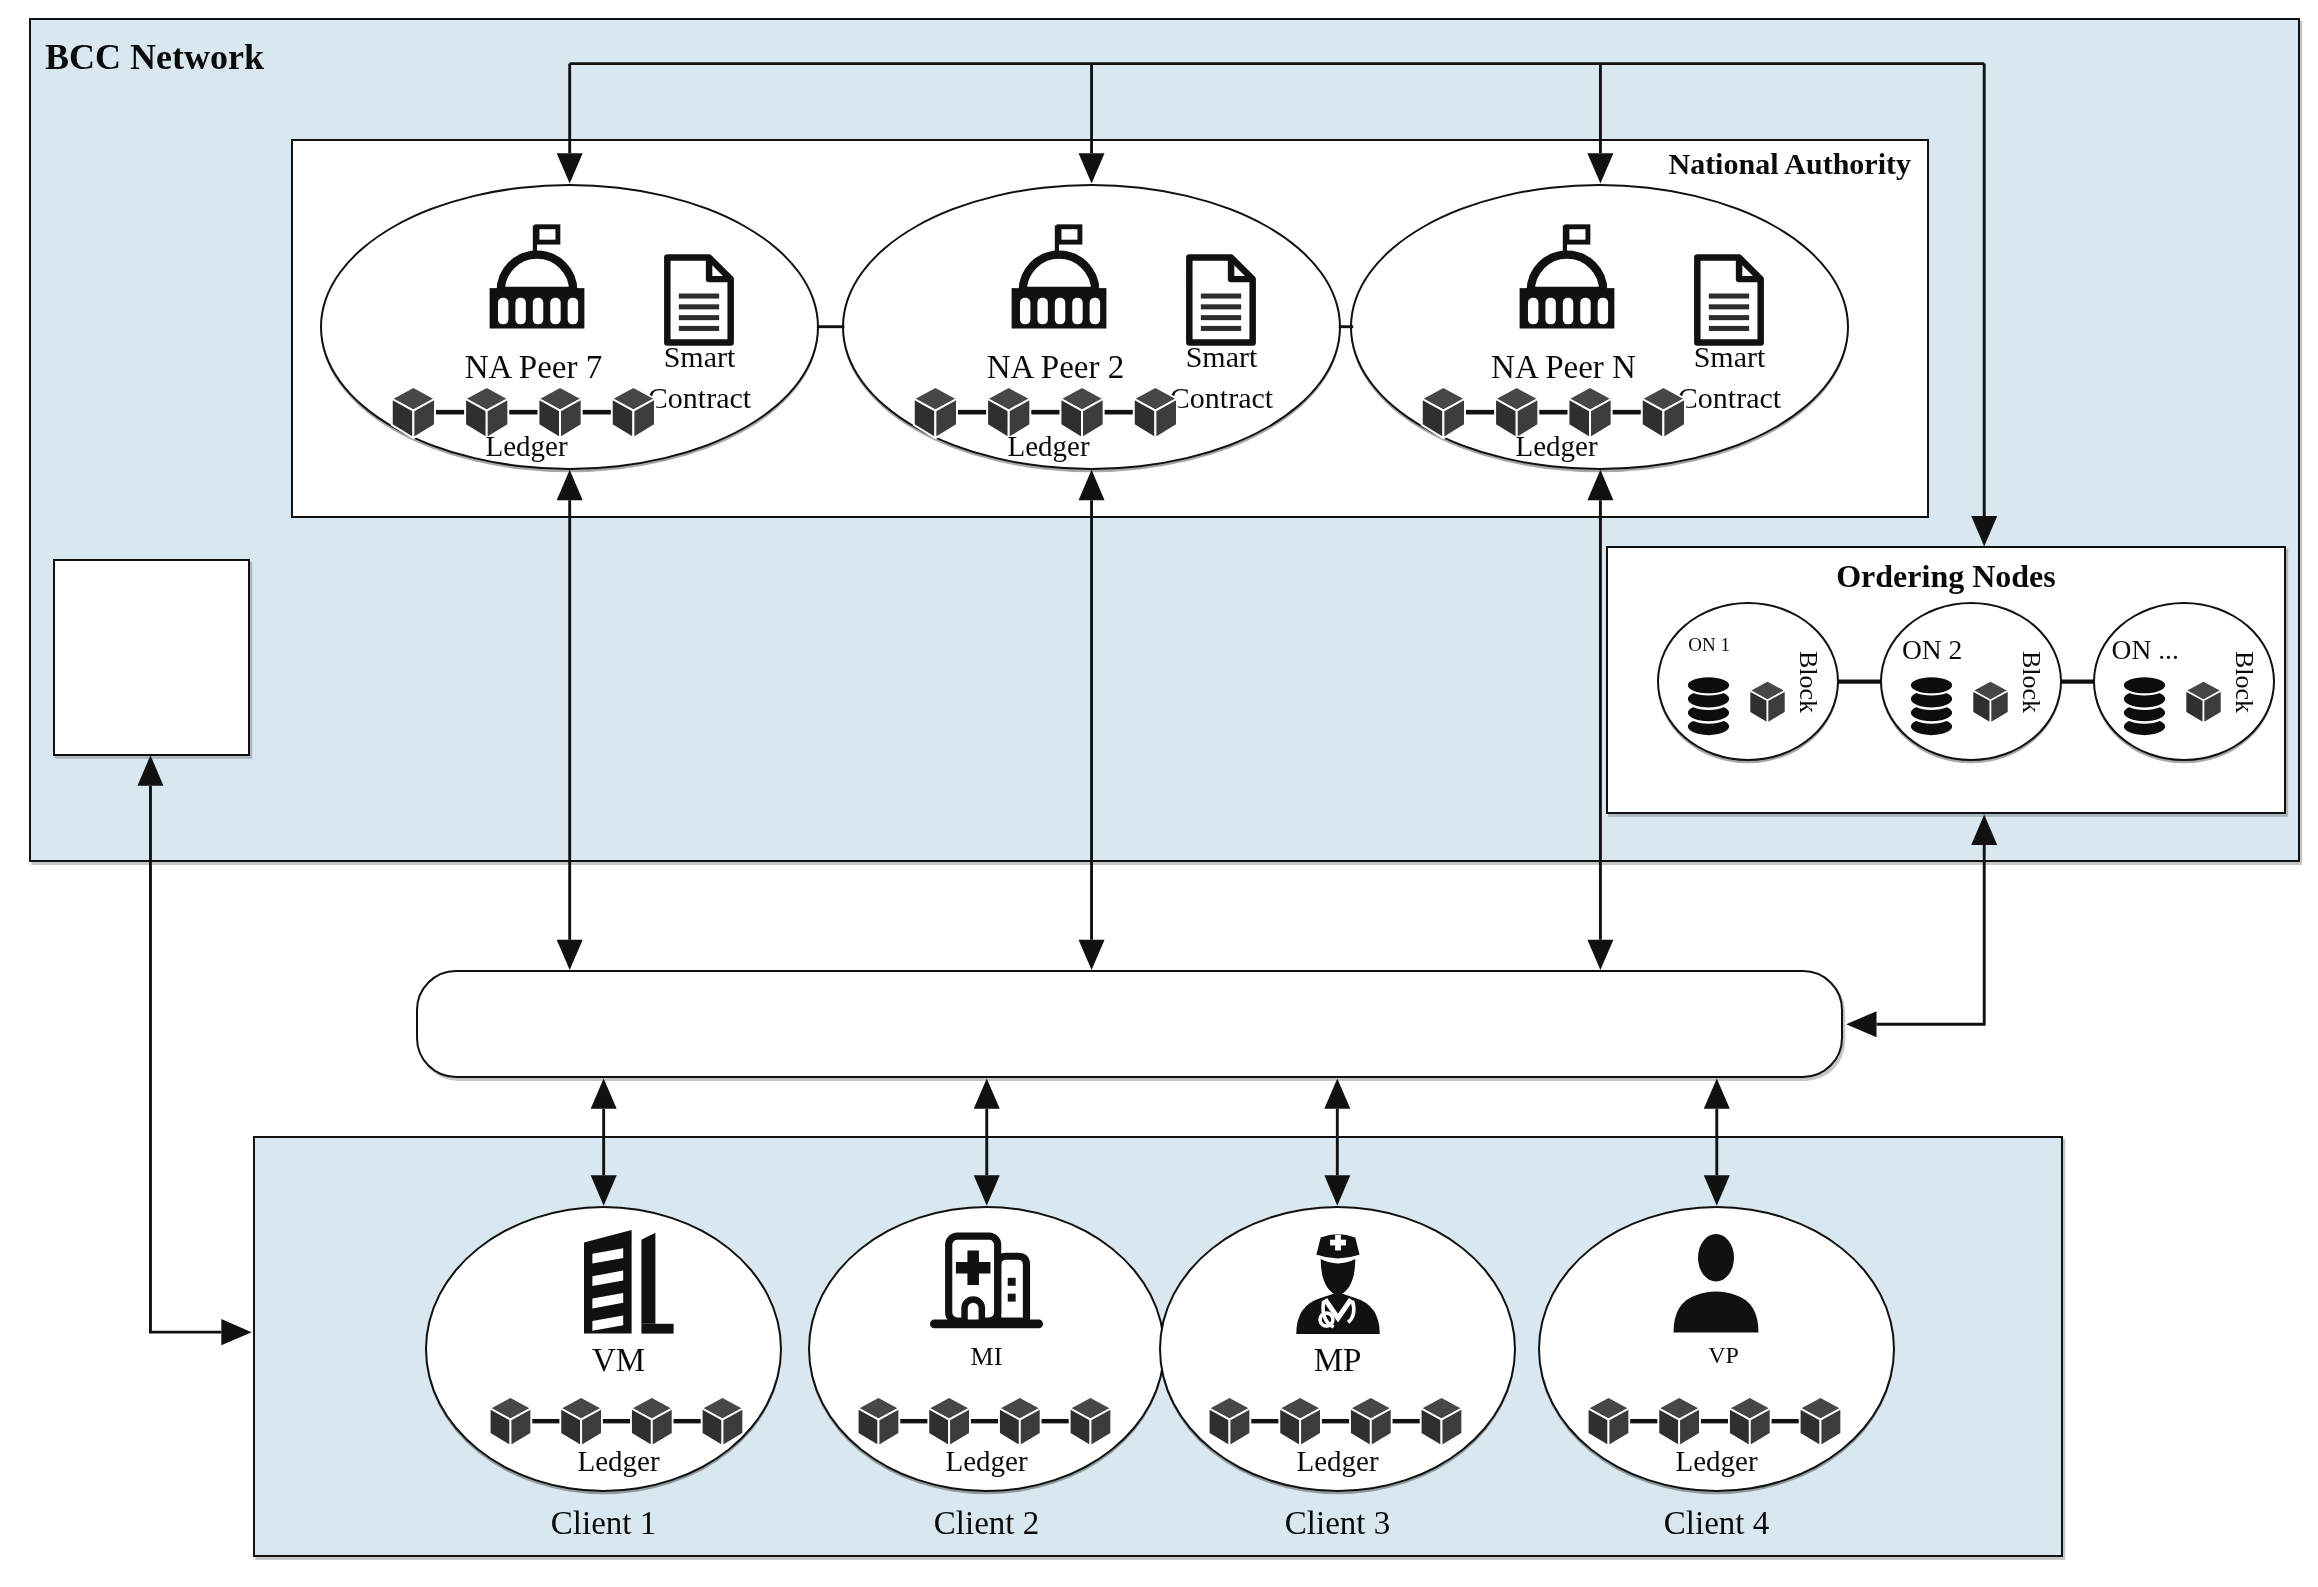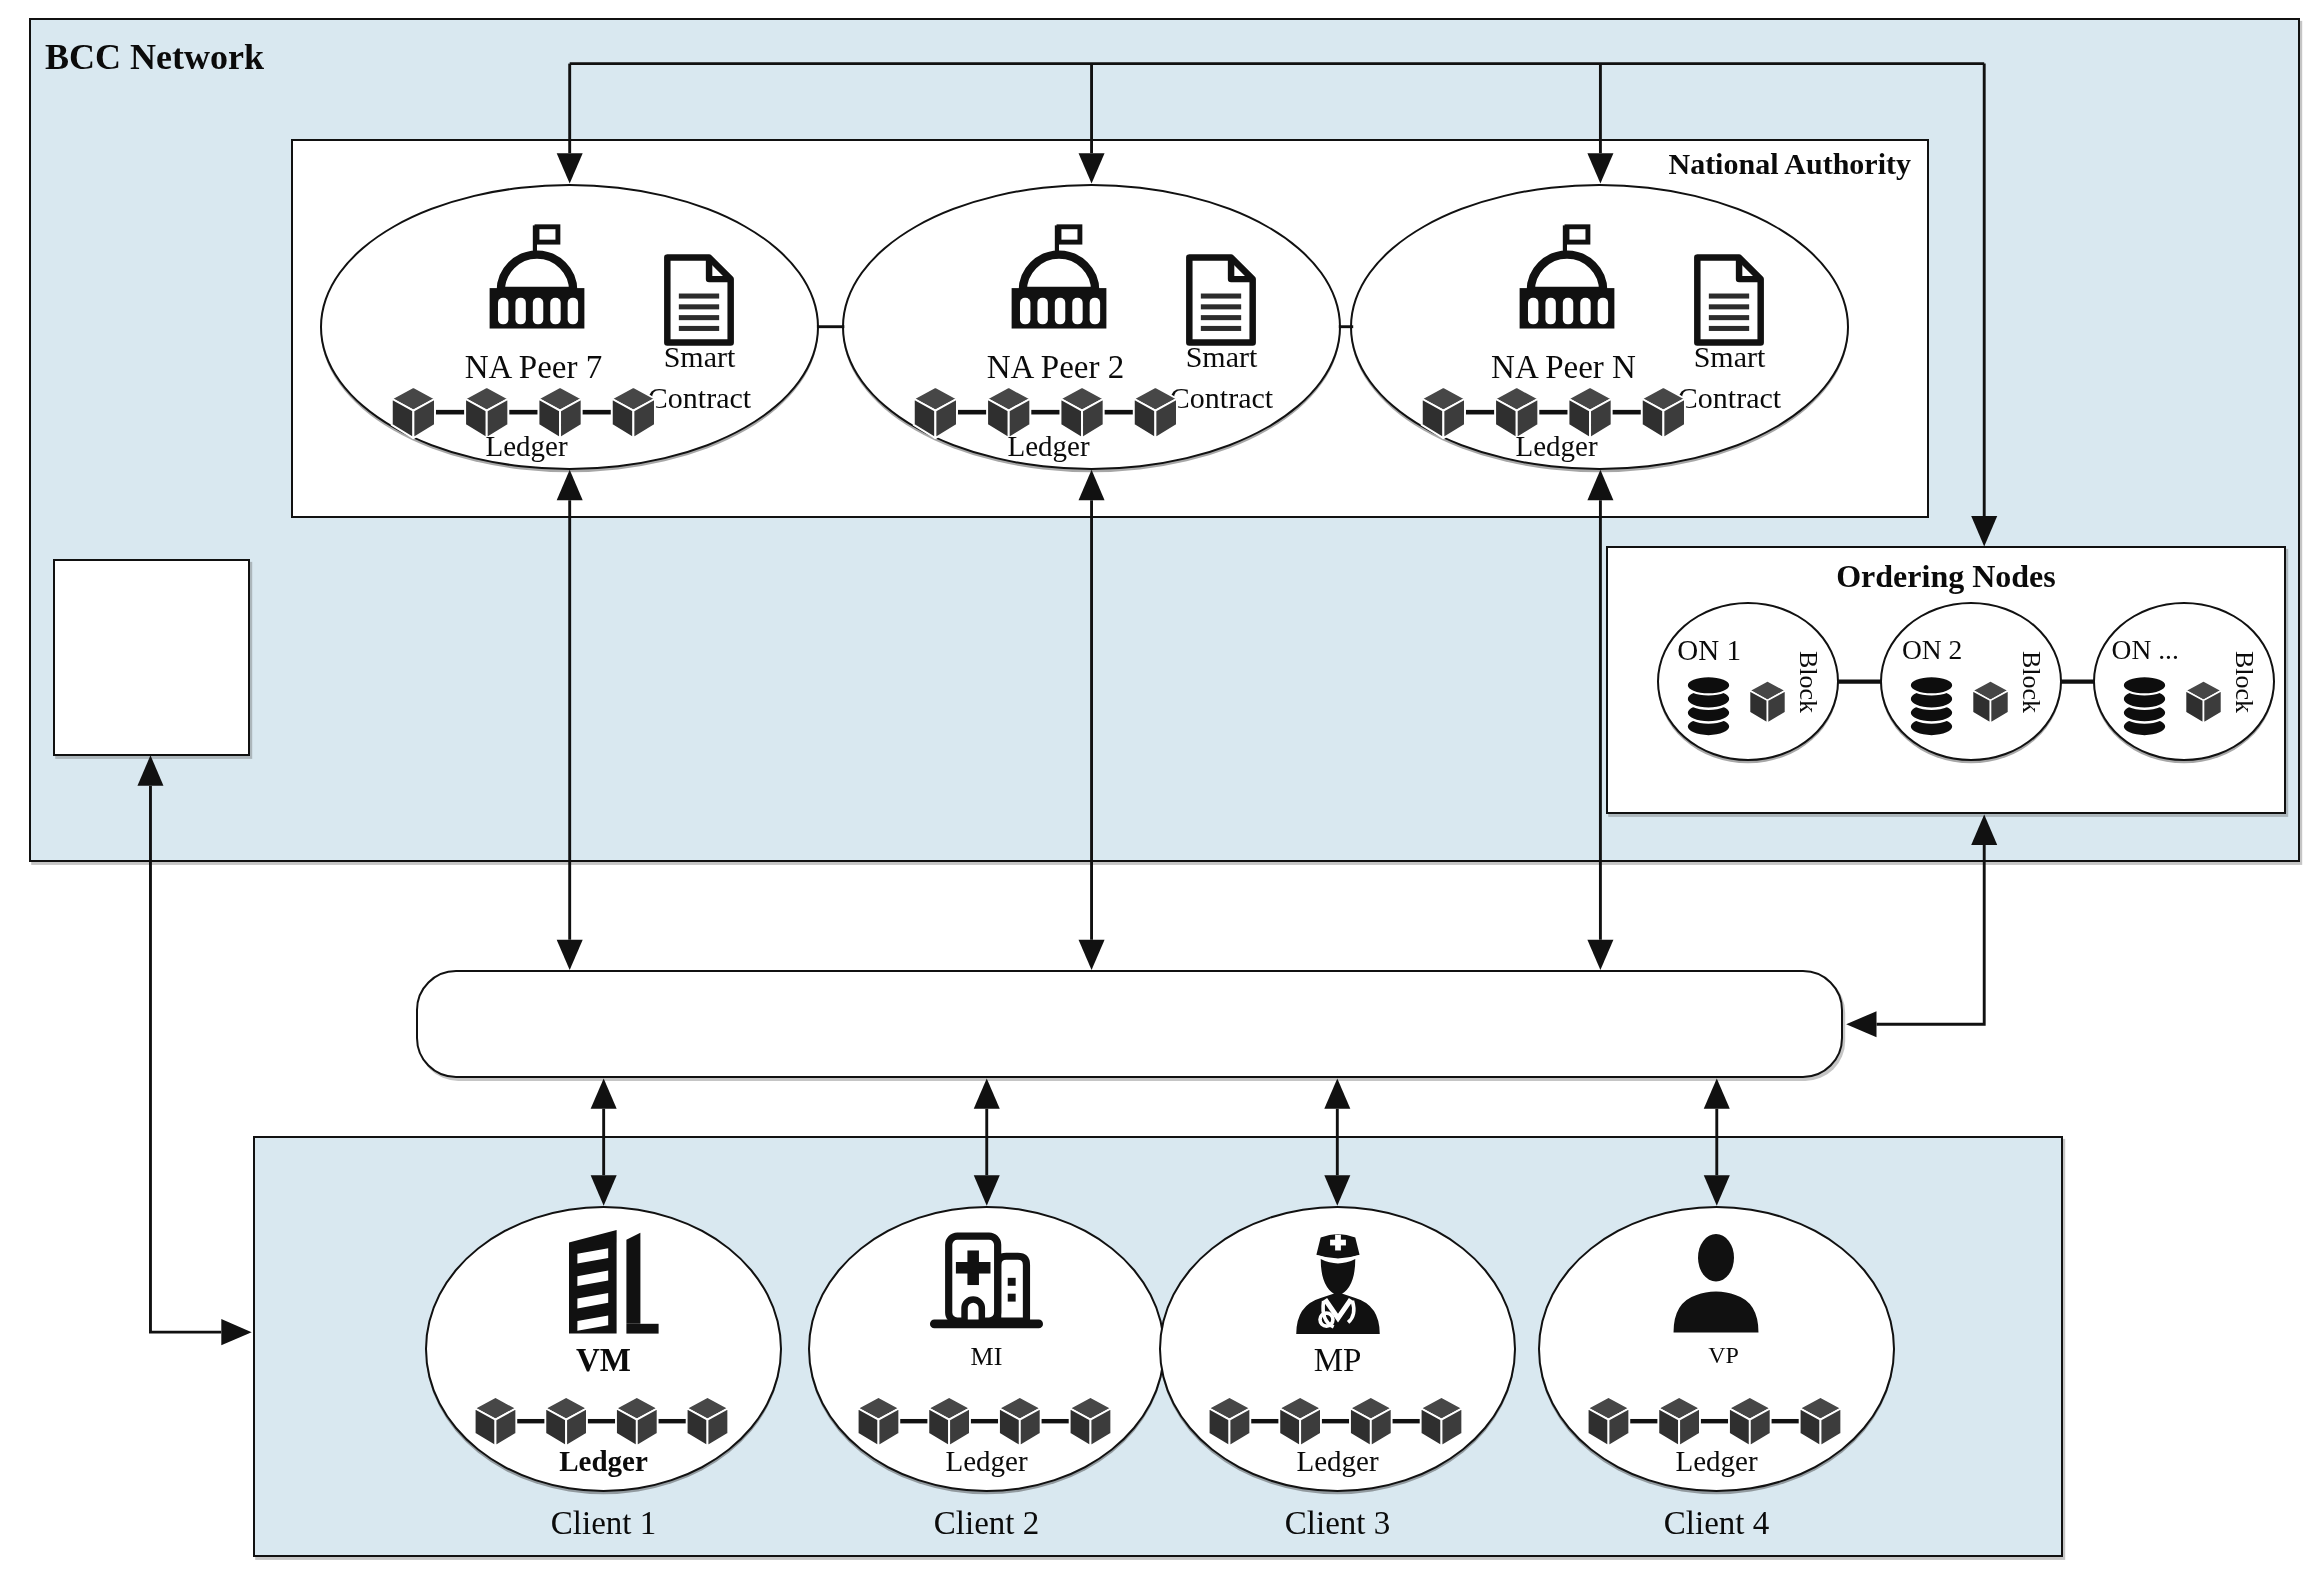--- a/index.html
+++ b/index.html
@@ -174,21 +174,21 @@
         <use href="#icon-cubechain"></use>
       </svg>
     <div class="lbl ctr" style="left:134px;top:246px;width:145px;font-size:29px;">Ledger</div>
   </div>
 
   <div class="box white shadow" style="left:1606px;top:546px;width:680px;height:268px;"></div>
   <div class="lbl bold ctr" style="left:1751px;top:558px;width:390px;font-size:32px;">Ordering Nodes</div>
 
   <div class="ellipse" style="left:1657px;top:602px;width:182px;height:159px;"></div>
   <div class="abs" style="left:1657px;top:602px;width:182px;height:159px;z-index:5;">
-    <div class="lbl ctr" style="left:8.7px;top:32px;width:87px;font-size:29px;">ON 1</div>
+    <div class="lbl ctr" style="left:8.7px;top:32px;width:87px;font-size:19px;">ON 1</div>
     <svg class="icon" width="55" height="66" style="left:24px;top:70px;" viewBox="0 0 76 92">
         <use href="#icon-db"></use>
       </svg>
     <svg class="icon" width="43" height="46" style="left:89px;top:77px;" viewBox="0 0 60 64">
         <use href="#icon-cube1"></use>
       </svg>
     <div class="lbl ctr rot90" style="left:111px;top:65px;width:80px;font-size:26px;">Block</div>
   </div>
 
   <div class="ellipse" style="left:1880px;top:602px;width:182px;height:159px;"></div>
@@ -215,21 +215,21 @@
     <div class="lbl ctr rot90" style="left:111px;top:65px;width:80px;font-size:26px;">Block</div>
   </div>
 
   <div class="box white shadow" style="left:53px;top:559px;width:197px;height:197px;"></div>
 
   <div class="box white shadow" style="left:416px;top:970px;width:1427px;height:108px;border-radius:40px;"></div>
 
   <div class="box zone" style="left:253px;top:1136px;width:1810px;height:421px;"></div>
 
   <div class="ellipse" style="left:425px;top:1206px;width:357px;height:286px;"></div>
-  <div class="abs" style="left:425px;top:1206px;width:357px;height:286px;z-index:5;font-weight:bold;">
+  <div class="abs" style="left:440px;top:1206px;width:357px;height:286px;z-index:5;">
     <svg class="icon" width="116" height="112" style="left:121px;top:17.3px;" viewBox="0 0 160 155">
         <use href="#icon-office"></use>
       </svg>
     <div class="lbl ctr" style="left:0;top:136px;width:357px;font-size:33px;">VM</div>
     <svg class="icon" width="304" height="53" style="left:27px;top:189px;" viewBox="0 0 420 74">
         <use href="#icon-cubechain"></use>
       </svg>
     <div class="lbl ctr" style="left:0;top:239px;width:357px;font-size:29px;">Ledger</div>
   </div>
   <div class="lbl ctr" style="left:495px;top:1505px;width:217px;font-size:33px;">Client 1</div>

